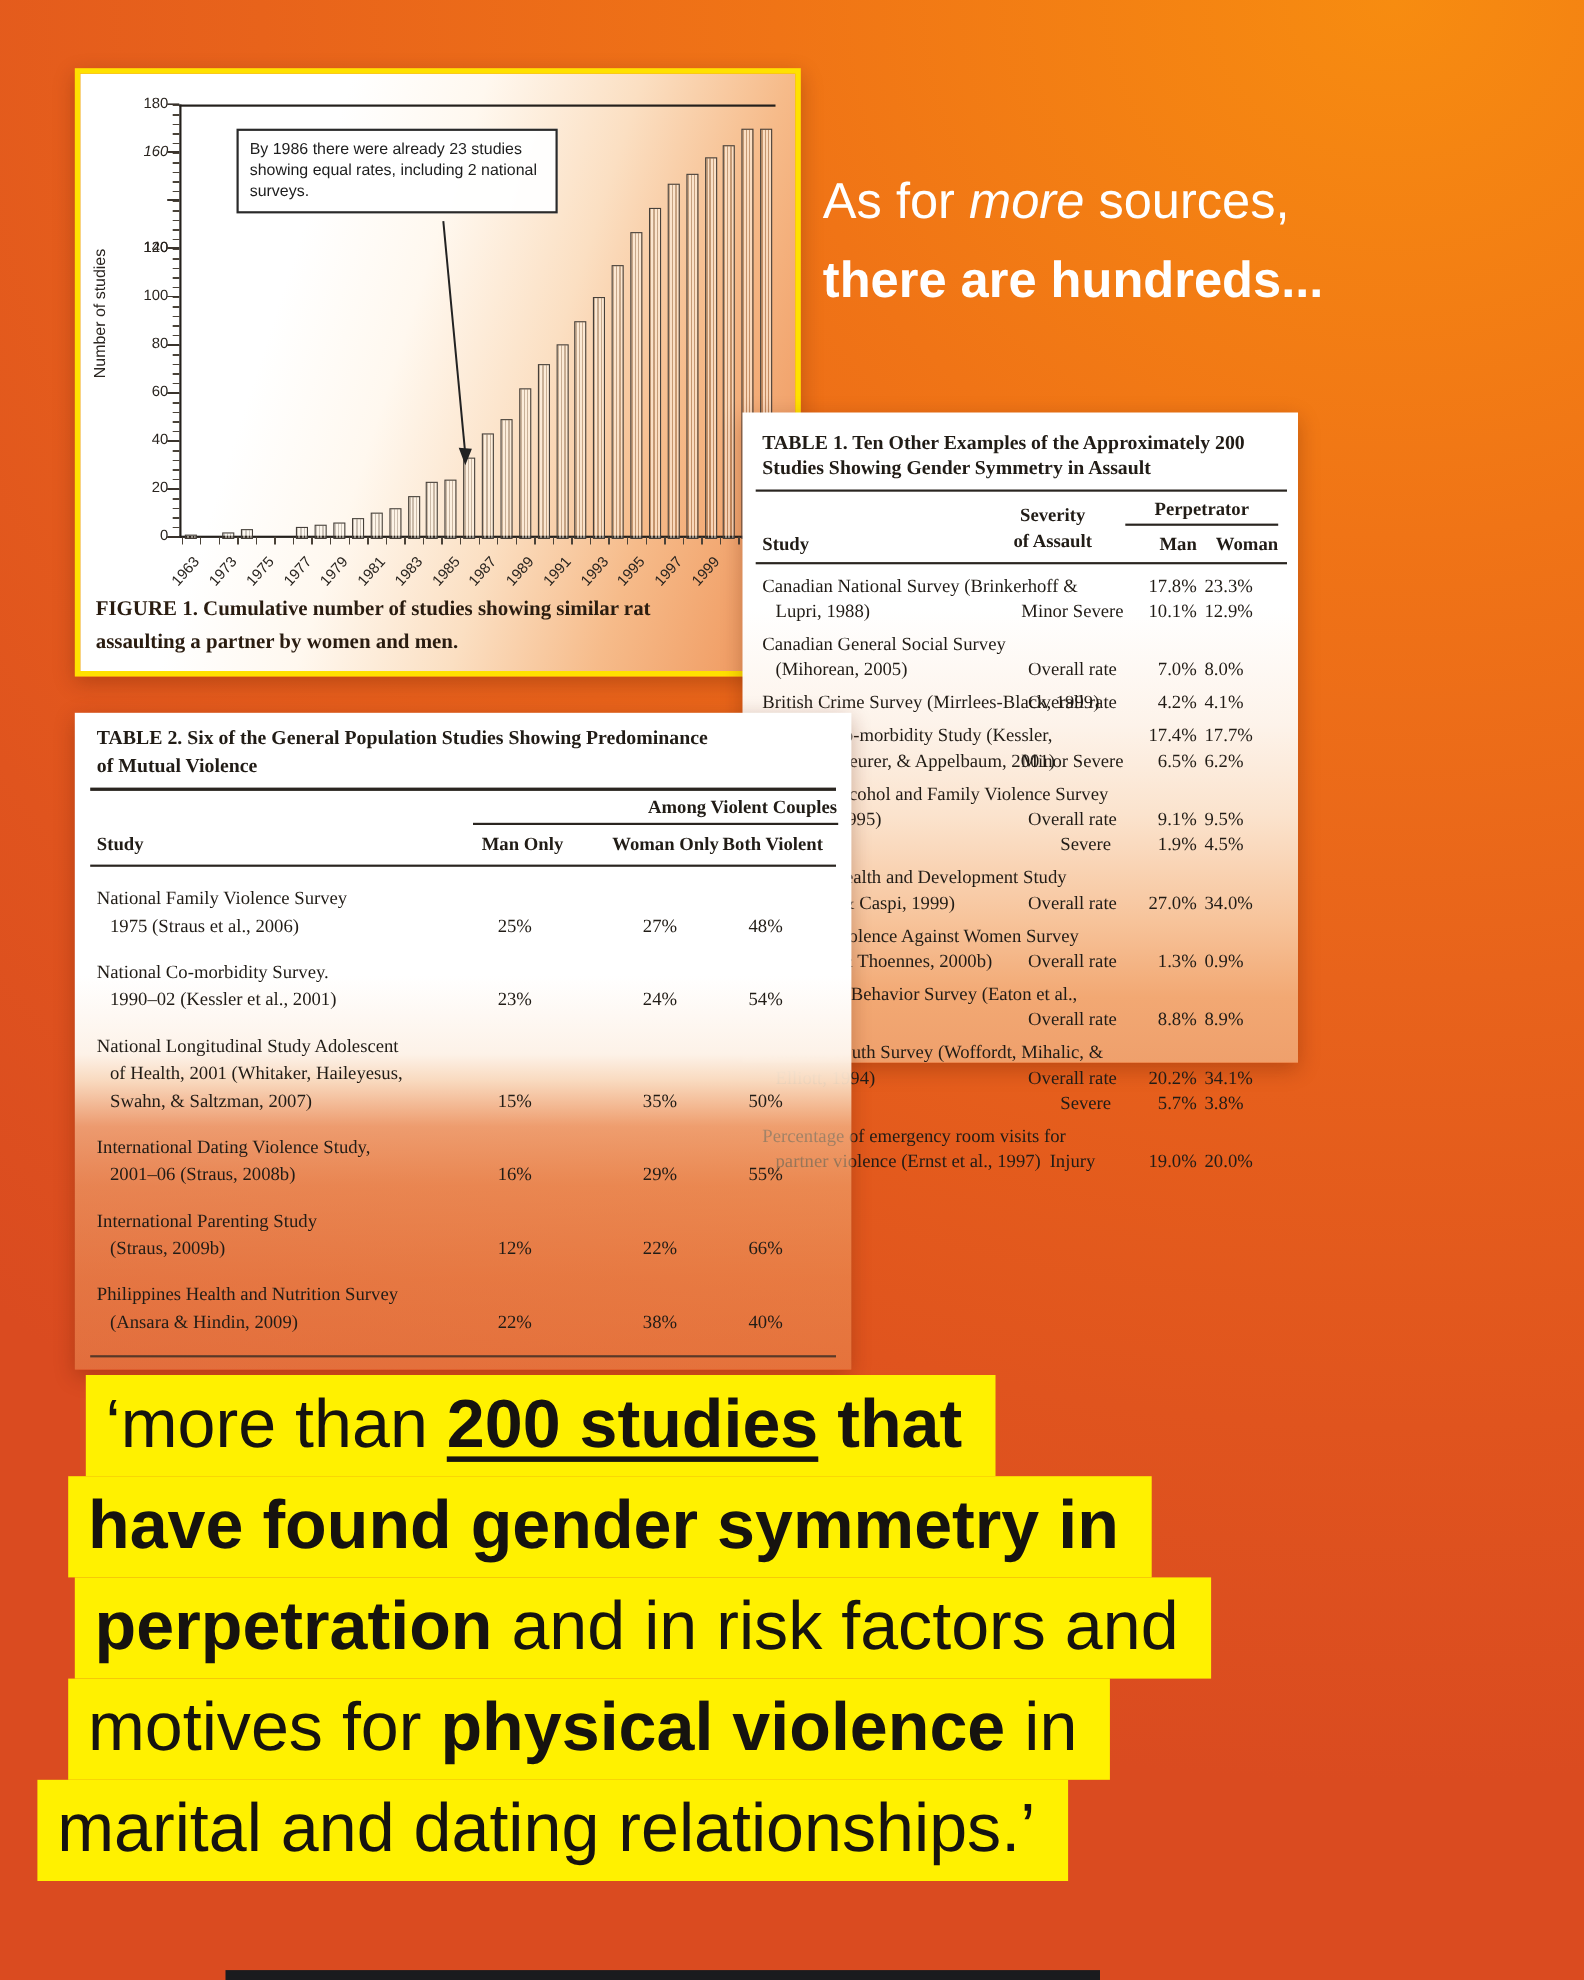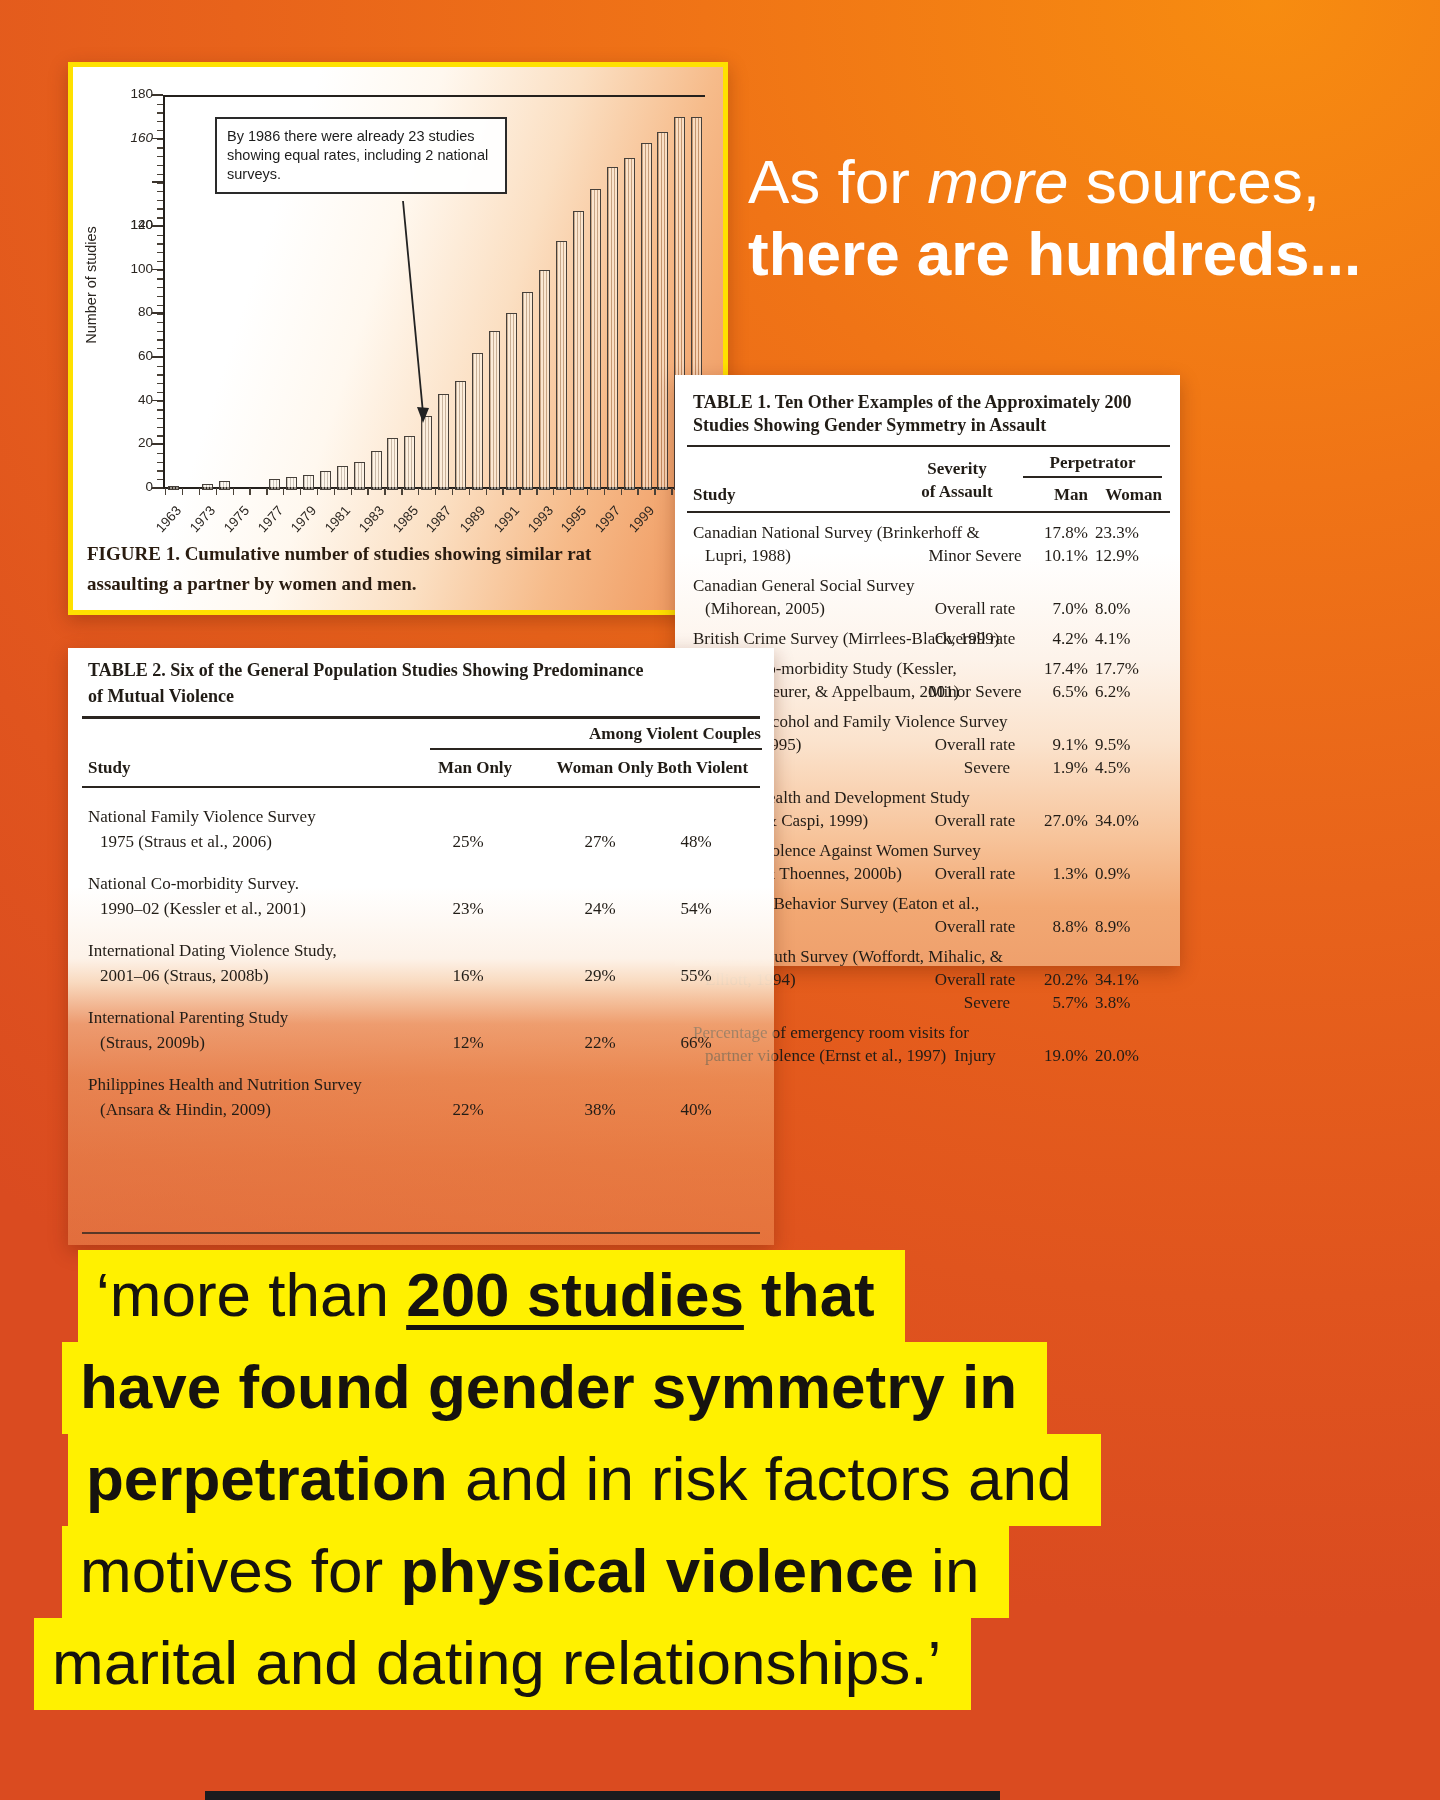--- a/index.html
+++ b/index.html
@@ -48,21 +48,21 @@
   .t2 .ln{height:25px;line-height:25px;}
   .ln.ind .st{padding-left:12px;}
   .t1 .c1{position:absolute;left:204px;width:156px;text-align:center;}
   .t1 .c1.severe{left:216px;}
   .t1 .c2{position:absolute;left:330px;width:65px;text-align:right;}
   .t1 .c3{position:absolute;left:402px;width:67px;text-align:left;}
   .t2 .c1{position:absolute;left:325px;width:110px;text-align:center;}
   .t2 .c2{position:absolute;left:457px;width:110px;text-align:center;}
   .t2 .c3{position:absolute;left:553px;width:110px;text-align:center;}
   
-  #intro{position:absolute;left:748px;top:146px;color:#ffffff;font-size:62px;line-height:72px;z-index:4;}
+  #intro{position:absolute;left:748px;top:146px;color:#ffffff;font-size:46px;line-height:72px;z-index:4;}
   #intro .l2{font-weight:700;}
   #intro i{font-style:italic;}
   
   #quote{position:absolute;left:0;top:1250px;z-index:5;color:#16130f;}
   .qline{display:table;background:#fff100;font-size:62px;line-height:60px;
     padding:15px 30px 17px 18px;white-space:nowrap;}
   .qline:nth-child(1){margin-left:78px;}
   .qline:nth-child(2){margin-left:62px;}
   .qline:nth-child(3){margin-left:68px;}
   .qline:nth-child(4){margin-left:62px;}
@@ -223,20 +223,25 @@
   <div class="rows" id="t2-rows" style="left:20px;top:156px;width:672px;">
       <div class="row">
         <div class="ln"><span class="st">National Family Violence Survey</span></div>
         <div class="ln ind"><span class="st">1975 (Straus et al., 2006)</span><span class="c1">25%</span><span class="c2">27%</span><span class="c3">48%</span></div>
       </div>
       <div class="row">
         <div class="ln"><span class="st">National Co-morbidity Survey.</span></div>
         <div class="ln ind"><span class="st">1990–02 (Kessler et al., 2001)</span><span class="c1">23%</span><span class="c2">24%</span><span class="c3">54%</span></div>
       </div>
       <div class="row">
+        <div class="ln"><span class="st">National Longitudinal Study Adolescent</span></div>
+        <div class="ln ind"><span class="st">of Health, 2001 (Whitaker, Haileyesus,</span></div>
+        <div class="ln ind"><span class="st">Swahn, &amp; Saltzman, 2007)</span><span class="c1">15%</span><span class="c2">35%</span><span class="c3">50%</span></div>
+      </div>
+      <div class="row">
         <div class="ln"><span class="st">International Dating Violence Study,</span></div>
         <div class="ln ind"><span class="st">2001–06 (Straus, 2008b)</span><span class="c1">16%</span><span class="c2">29%</span><span class="c3">55%</span></div>
       </div>
       <div class="row">
         <div class="ln"><span class="st">International Parenting Study</span></div>
         <div class="ln ind"><span class="st">(Straus, 2009b)</span><span class="c1">12%</span><span class="c2">22%</span><span class="c3">66%</span></div>
       </div>
       <div class="row">
         <div class="ln"><span class="st">Philippines Health and Nutrition Survey</span></div>
         <div class="ln ind"><span class="st">(Ansara &amp; Hindin, 2009)</span><span class="c1">22%</span><span class="c2">38%</span><span class="c3">40%</span></div>

